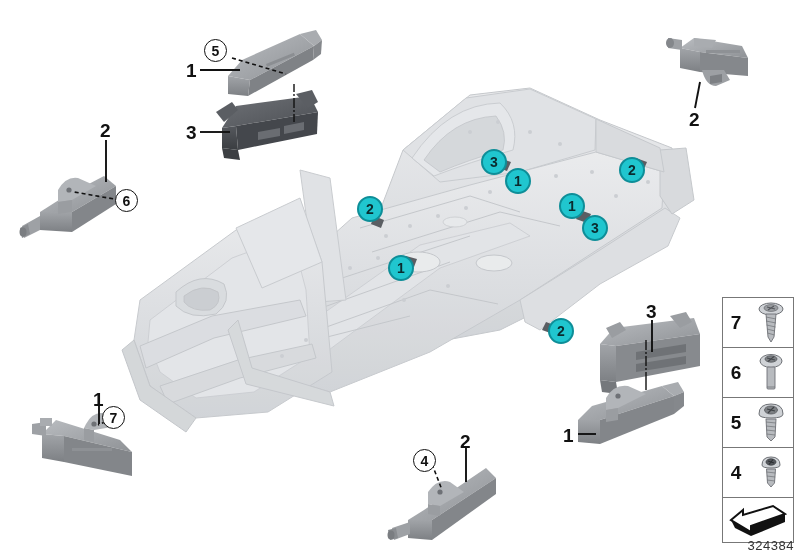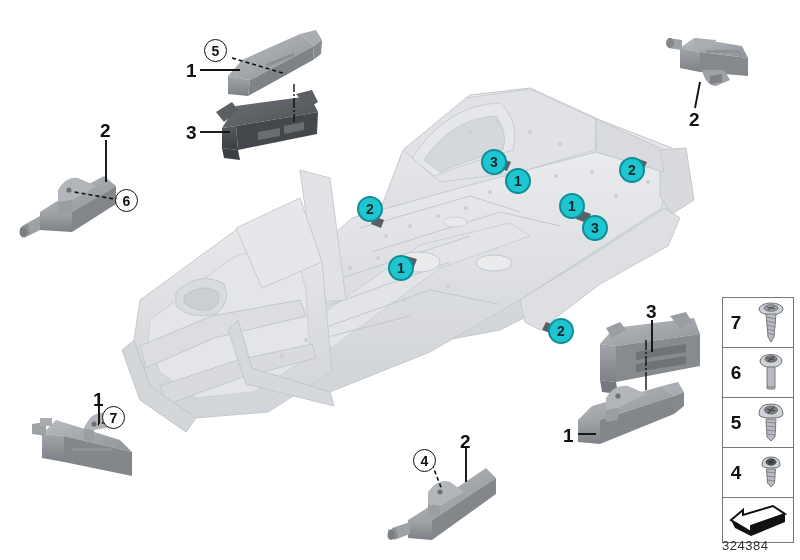--- a/index.html
+++ b/index.html
@@ -29,21 +29,21 @@
     font-family:"Liberation Sans",sans-serif;
   }
 
   
   #legend{position:absolute;left:722px;top:297px;width:72px;border:1.4px solid #777;box-sizing:border-box;background:#fff;}
   .lrow{height:50px;border-bottom:1.4px solid #777;display:flex;align-items:center;box-sizing:border-box;position:relative;}
   .lrow:last-child{border-bottom:none;}
   .lrow .ln{width:26px;text-align:center;font-size:19px;font-weight:bold;color:#111;}
   .lrow .lg{flex:1;display:flex;align-items:center;justify-content:center;}
   #arrowrow{height:44px;}
-  #drawingno{position:absolute;left:722px;top:538px;width:72px;text-align:left;
+  #drawingno{position:absolute;left:722px;top:538px;width:72px;text-align:right;
      font-size:13px;color:#333;font-family:"Liberation Sans",sans-serif;letter-spacing:.5px;}
 
   .svgfull{position:absolute;left:0;top:0;width:800px;height:560px;pointer-events:none;}
 </style>
 </head>
 <body>
 
 <div id="stage">
 
   <svg class="svgfull" viewBox="0 0 800 560" xmlns="http://www.w3.org/2000/svg">

